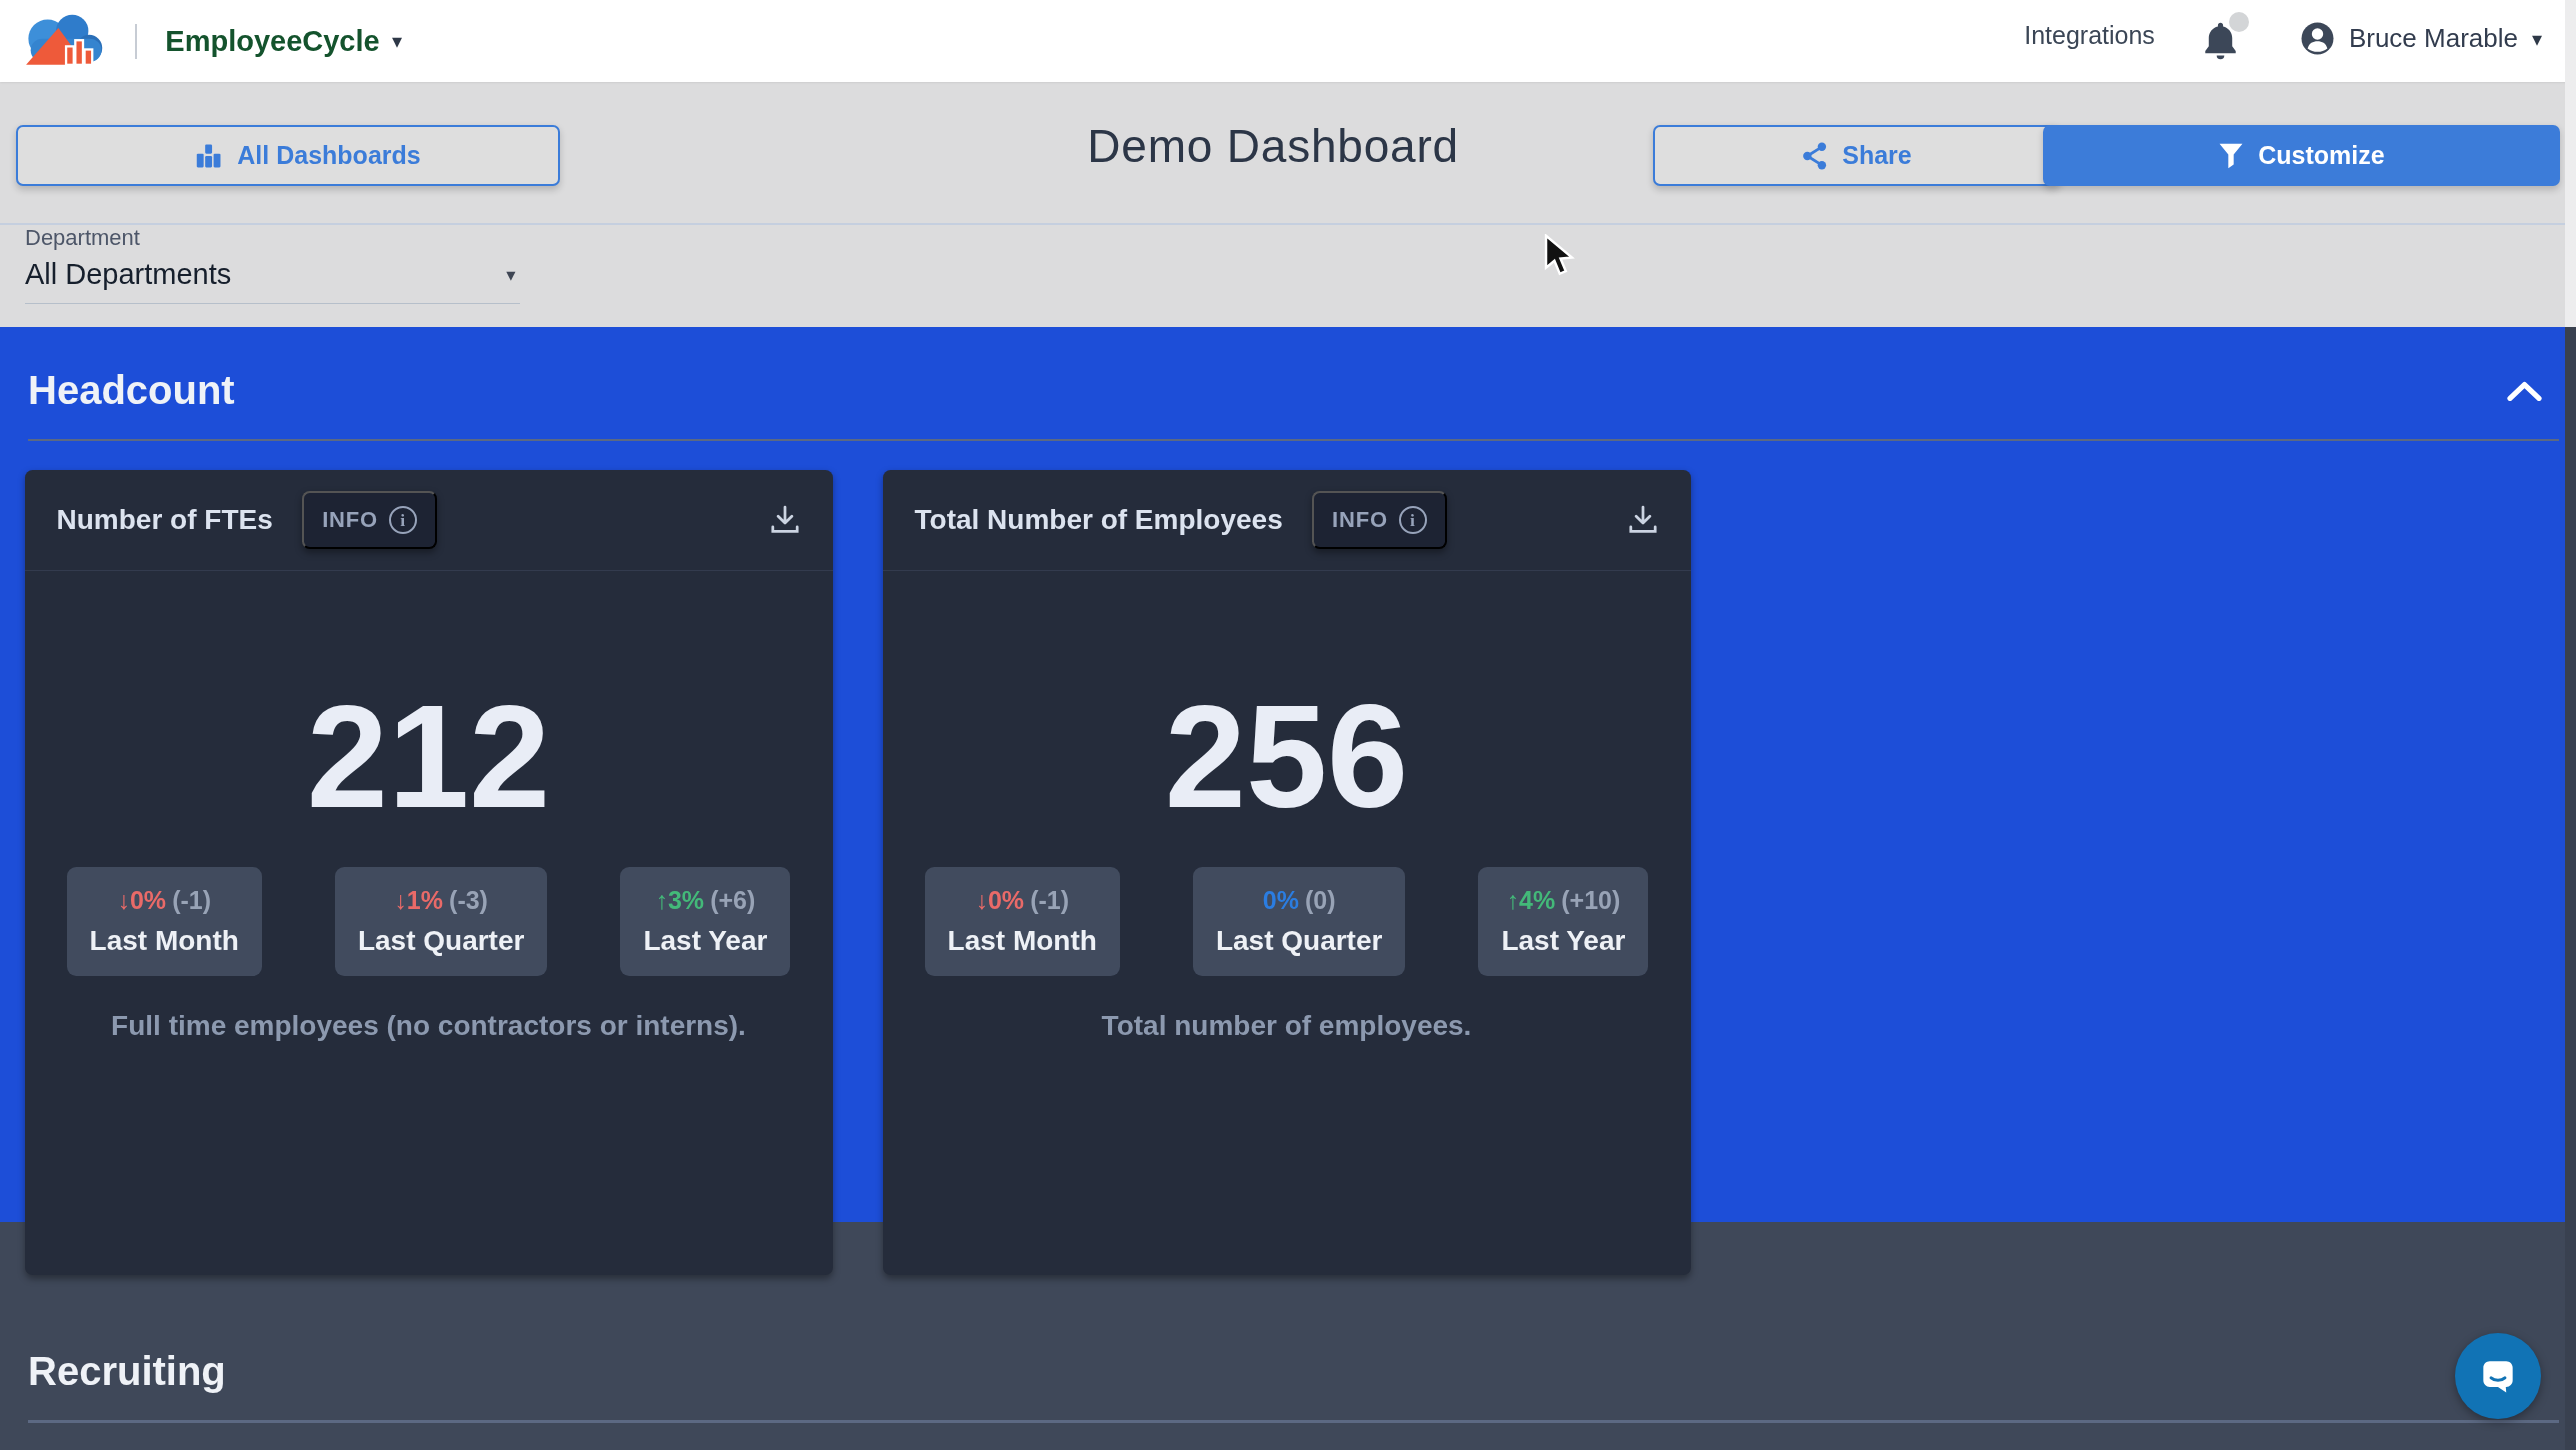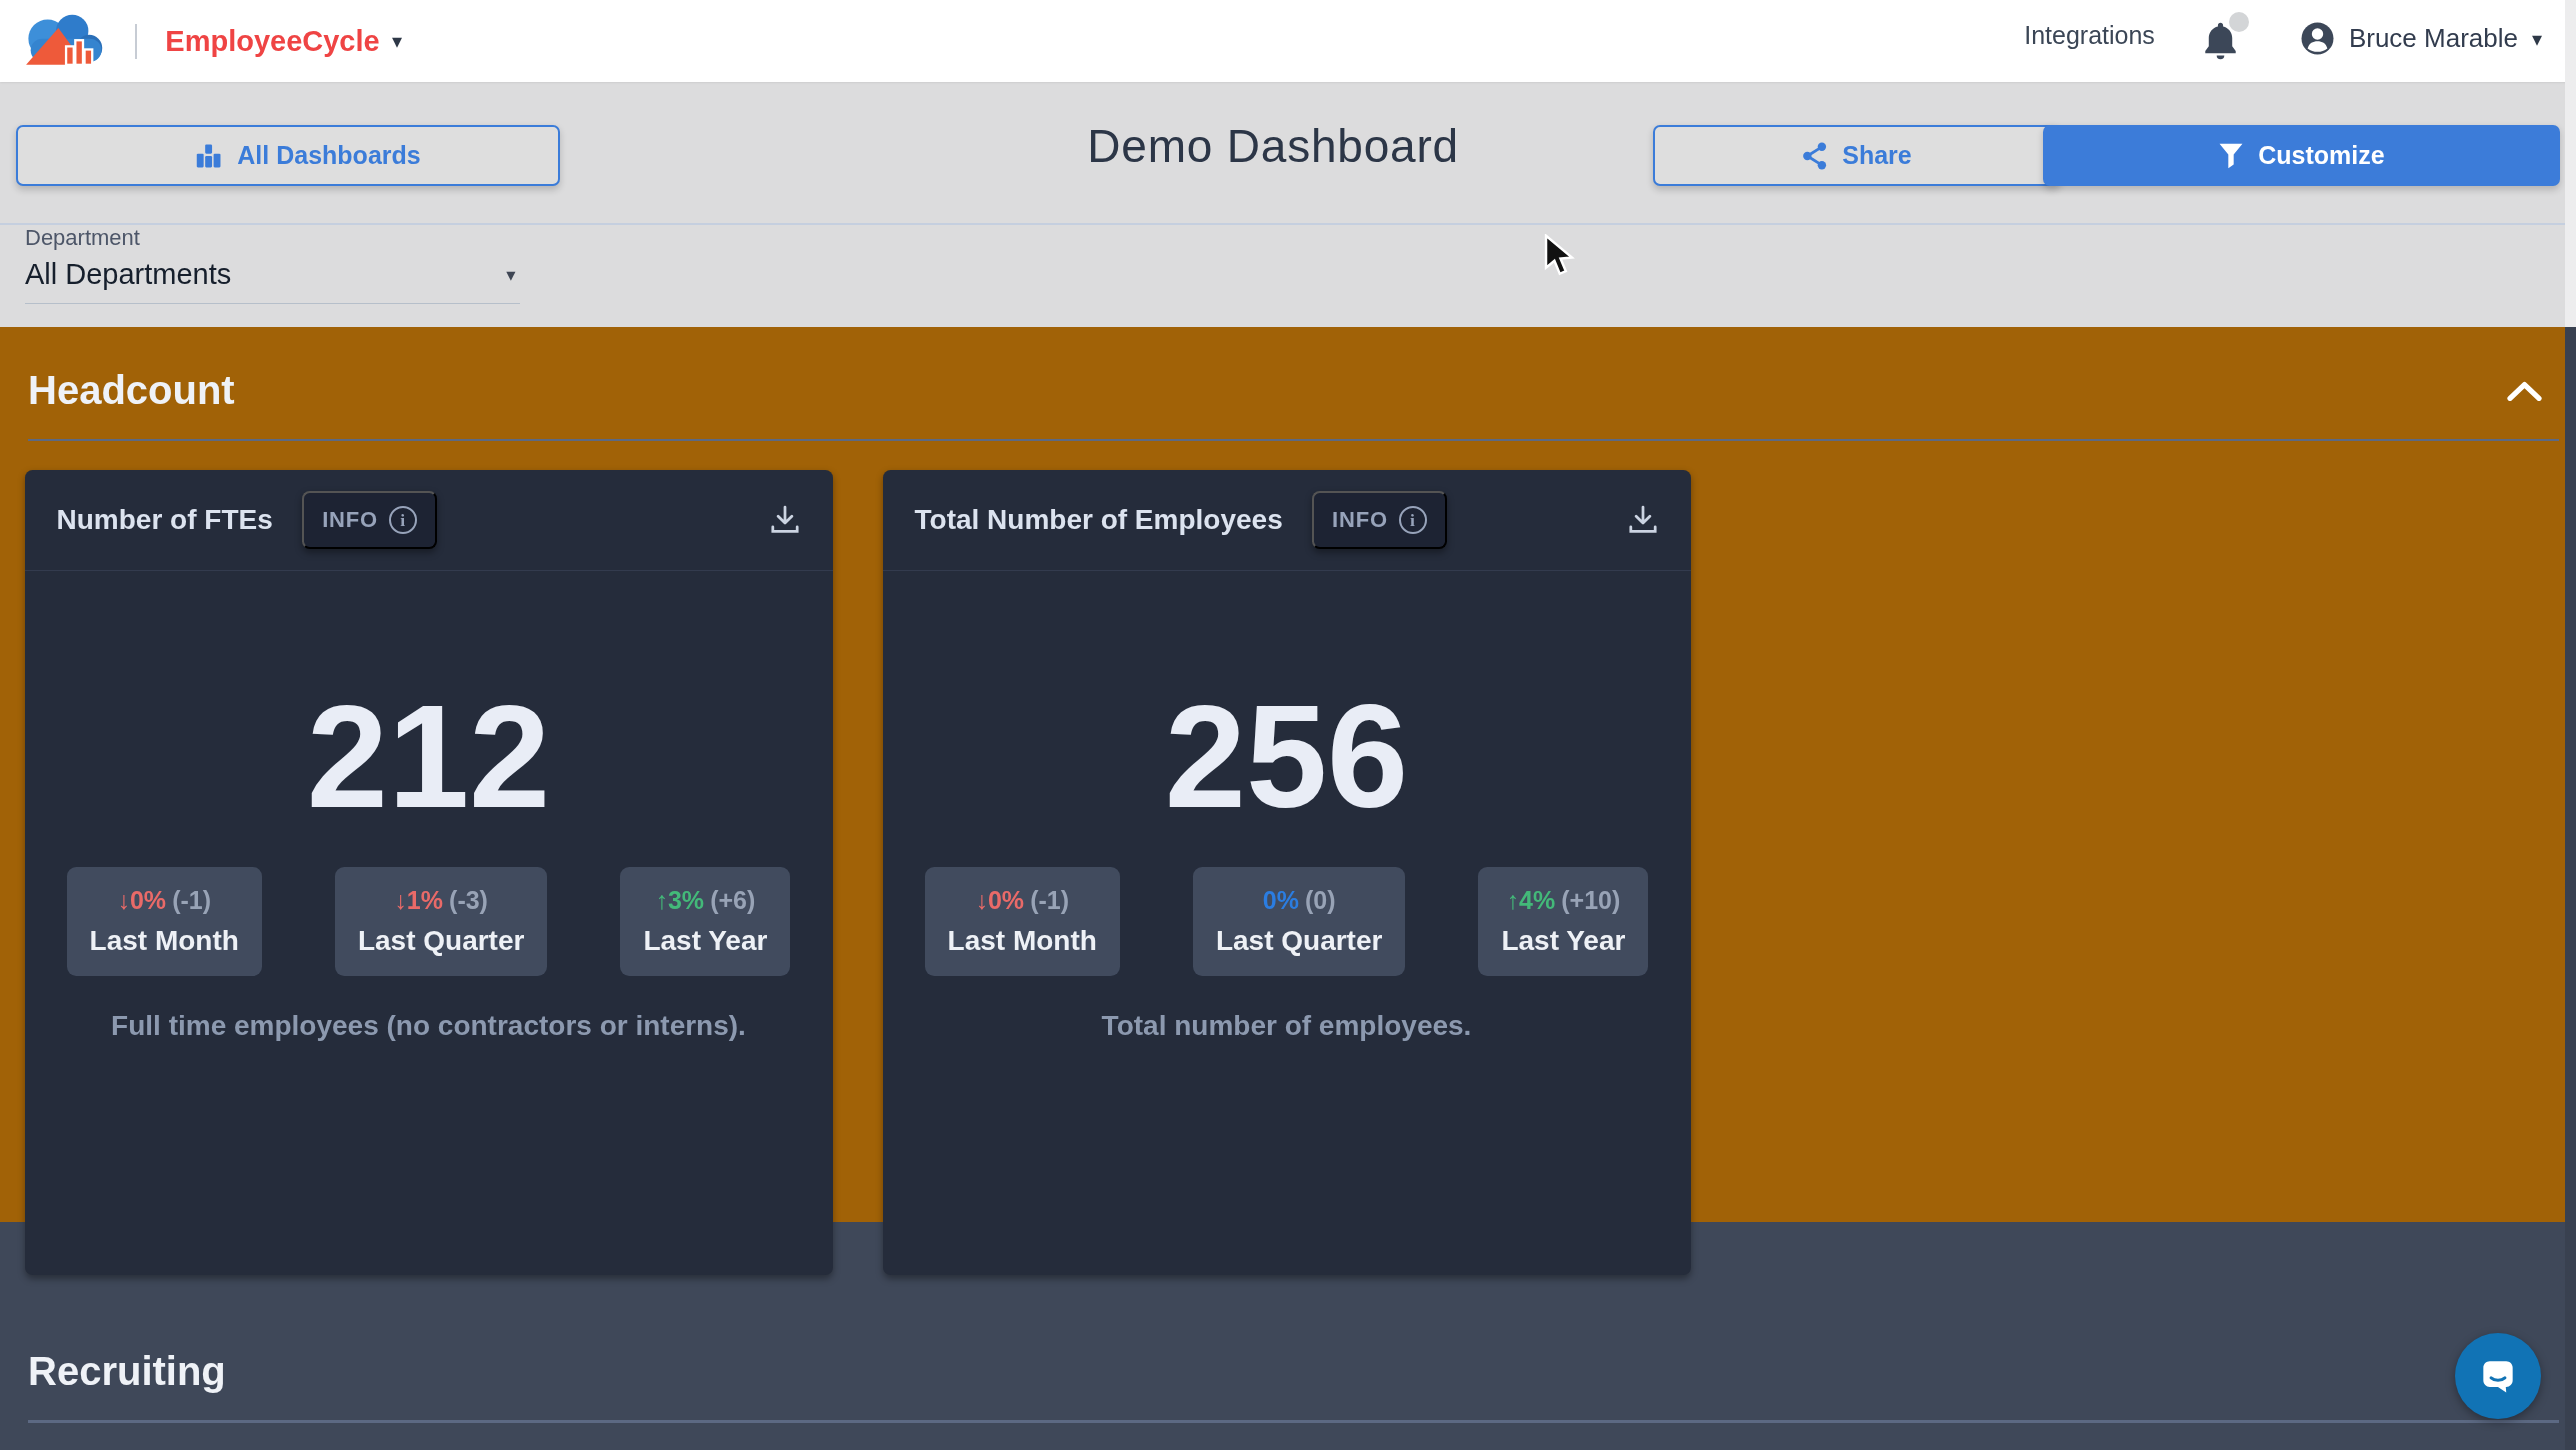--- a/index.html
+++ b/index.html
@@ -6,21 +6,21 @@
   html,body { width:2576px; height:1451px; overflow:hidden; background:#3f4859;
               font-family:"Liberation Sans", sans-serif; }
   .app { position:relative; width:2576px; height:1451px; }
 
   
   .topbar { height:82px; background:#ffffff; display:flex; align-items:center;
             position:relative; z-index:5; box-shadow:0 0.8px 2.3px rgba(0,0,0,.10); }
   .logo { margin-left:23px; width:80px; height:60px; display:flex; align-items:center; cursor:pointer; }
   .logo-divider { width:2.3px; height:35px; background:#c7ccd4; margin:0 28px 0 32px; }
   .brand { display:flex; align-items:center; gap:12.3px; background:none; border:none; cursor:pointer; }
-  .brand-name { font-size:29px; font-weight:600; color:#ef4444; }
+  .brand-name { font-size:29px; font-weight:600; color:#14532d; }
   .brand-caret, .user-caret { font-size:20px; color:#2e3847; }
   .topbar-right { margin-left:auto; display:flex; align-items:flex-start; margin-right:34px; }
   .integrations { font-size:25px; color:#3b4656; text-decoration:none; cursor:pointer; }
   .bell-wrap { position:relative; margin-left:48px; width:40px; height:40px; cursor:pointer; }
   .bell-dot { position:absolute; top:-9.2px; right:-6.1px; width:20px; height:20px; border-radius:50%;
               background:#d3d5d7; }
   .user { display:flex; align-items:center; gap:14px; margin-left:57px; background:none; border:none; cursor:pointer; }
   .user-name { font-size:26px; color:#323c4e; }
 
   
@@ -39,21 +39,21 @@
   .cursor { position:absolute; left:1543px; top:152px; z-index:9; }
   .toolbar-hr { margin-top:37px; height:1.5px; background:#c5cfdf; }
   .filter { margin:0 0 0 25px; width:495px; }
   .filter-label { font-size:22px; color:#4d5668; }
   .filter-value-row { display:flex; align-items:center; justify-content:space-between;
                       border-bottom:1.5px solid #b6bfca; padding:7.7px 4.6px 12.3px 0; cursor:pointer; }
   .filter-value { font-size:29px; color:#161f2c; }
   .filter-caret { font-size:18.4px; color:#3f4654; }
 
   
-  .main { background:#a16207; height:895px; position:relative; }
+  .main { background:#1d4ed8; height:895px; position:relative; }
   .section-header { display:flex; align-items:center; justify-content:space-between;
                     padding:41px 34px 0 28px; }
   .section-header.recruiting { padding-top:74px; }
   .section-title { font-size:40px; font-weight:600; color:#eff2f7; }
   .section-chevron { cursor:pointer; display:flex; }
   .section-divider { margin:26px 17px 0 28px; height:2.3px; background:#5c6983; }
 
   .cards { display:flex; gap:50px; padding:29px 0 0 24.5px; }
   .card { width:808px; height:805px; background:#252c3b; border-radius:7.7px;
           box-shadow:0 3.1px 7.7px rgba(0,0,0,.35); }

